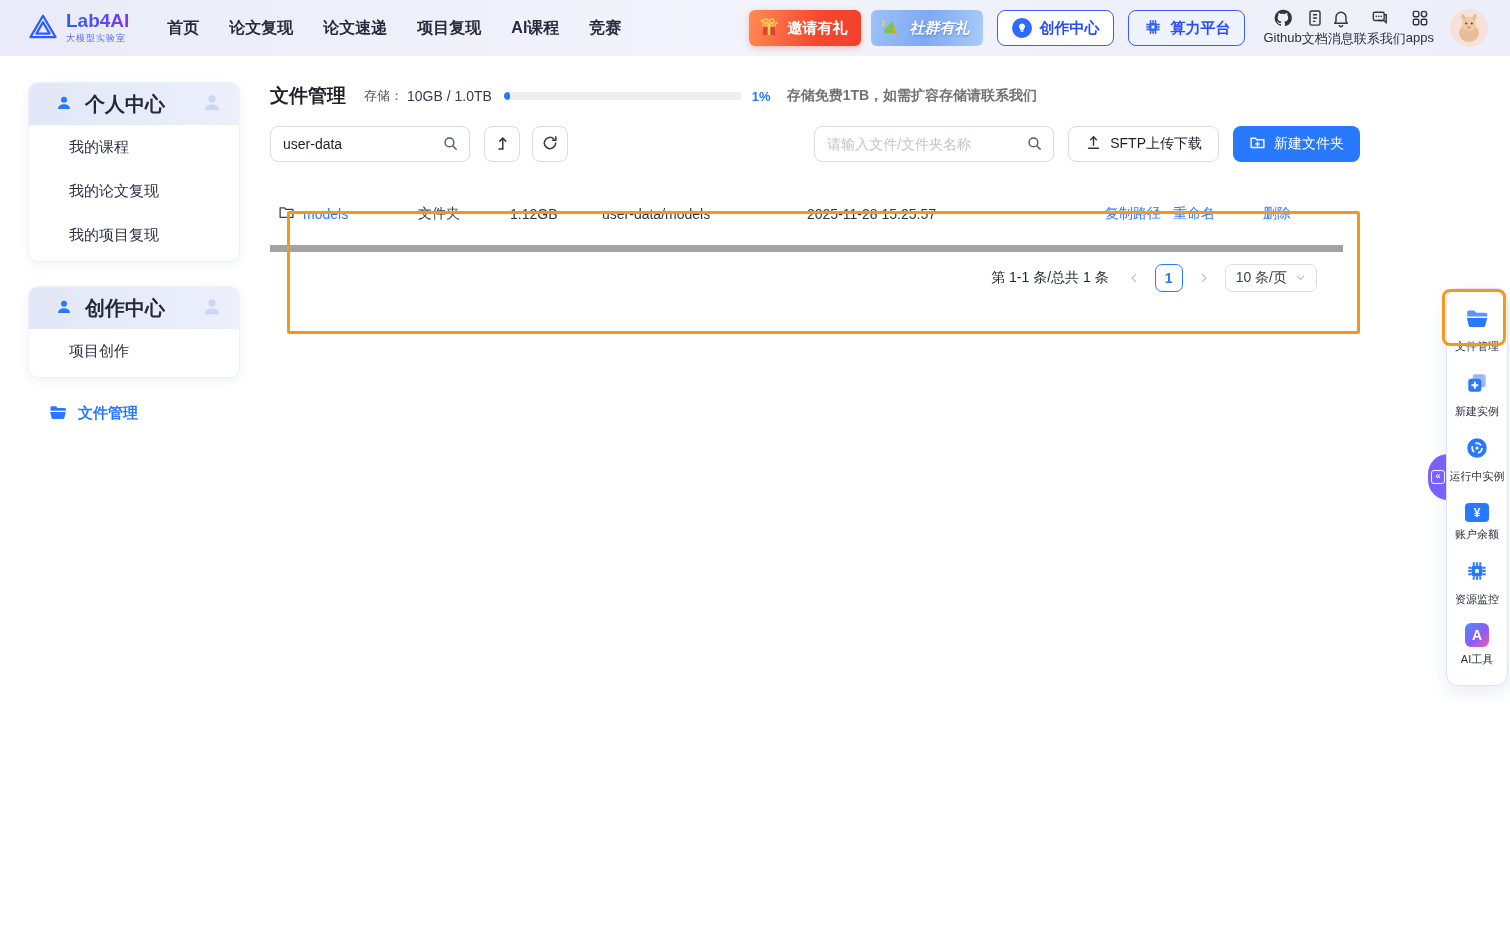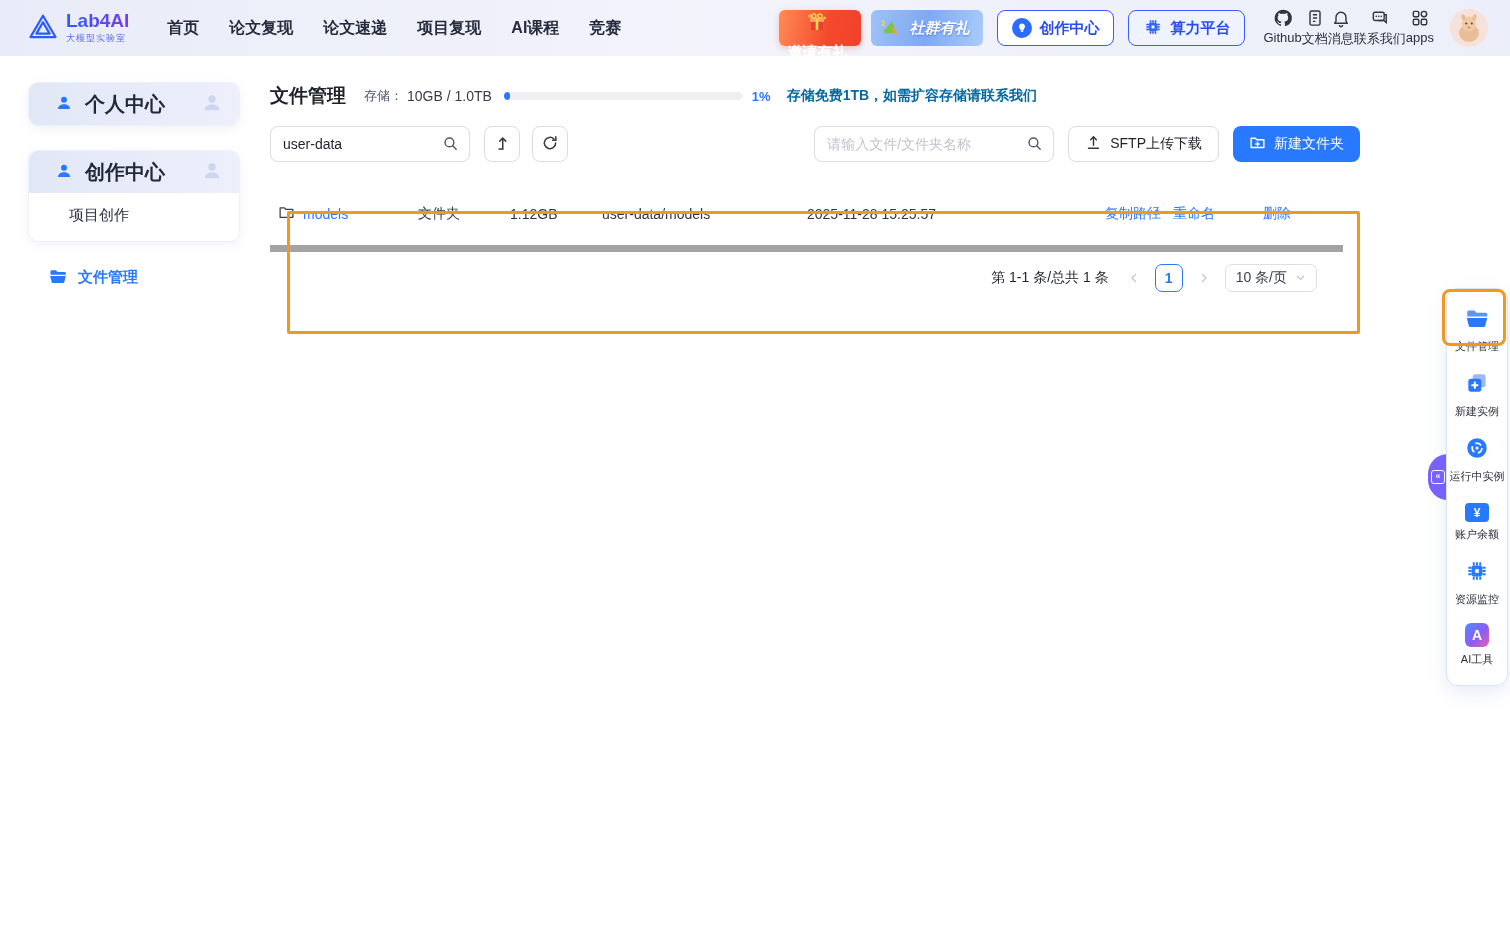--- a/index.html
+++ b/index.html
@@ -21,21 +21,21 @@
   .logo-text .t1 { font-size:19px; font-weight:bold; background:linear-gradient(90deg,#2b5bff,#7b3bf0); -webkit-background-clip:text; background-clip:text; color:transparent; line-height:19px; }
   .logo-text .t2 { font-size:9px; color:#5b6bf0; letter-spacing:1px; margin-top:2px; }
   .nav { display:flex; gap:30px; margin-left:38px; }
   .nav-item { font-size:16px; font-weight:bold; color:#262b3d; cursor:pointer; white-space:nowrap; }
   .topbar-spacer { flex:1; }
   .promo-btn {
     height:36px; border-radius:6px; display:flex; align-items:center; gap:6px;
     padding:0 14px 0 8px; color:#fff; font-weight:bold; font-size:15px;
     cursor:pointer; white-space:nowrap; margin-left:10px; border:none;
   }
-  .promo-invite { background:linear-gradient(100deg,#ff8b55 0%,#f4492e 60%,#f2402b 100%); box-shadow:0 2px 6px rgba(244,73,46,.3);flex-direction:column; }
+  .promo-invite { background:linear-gradient(100deg,#ff8b55 0%,#f4492e 60%,#f2402b 100%); box-shadow:0 2px 6px rgba(244,73,46,.3); }
   .promo-community { background:linear-gradient(100deg,#9cc2f8 0%,#7fa9f2 50%,#a9ccfa 100%); font-style:italic; text-shadow:0 1px 2px rgba(40,90,200,.55); }
   .outline-btn {
     height:36px; border-radius:8px; border:1px solid #3b5bff; background:#fff;
     display:flex; align-items:center; gap:7px; padding:0 14px; margin-left:14px;
     color:#2b4df0; font-size:15px; font-weight:bold; cursor:pointer; white-space:nowrap;
   }
   .outline-btn.tinted { background:#eef3ff; }
   .bulb-circle { width:20px; height:20px; border-radius:50%; background:#2b6bff; display:flex; align-items:center; justify-content:center; }
   .utils { display:flex; align-items:flex-start; margin-left:18px; }
   .util-item { display:flex; flex-direction:column; align-items:center; gap:2px; color:#2a2f3d; cursor:pointer; }
@@ -58,21 +58,21 @@
 
   
   .main { position:absolute; left:270px; top:82px; width:1090px; }
   .title-row { display:flex; align-items:center; height:24px; margin-top:2px; }
   .page-title { font-size:19px; font-weight:bold; color:#1d2129; }
   .storage-label { margin-left:18px; font-size:13px; color:#4e5969; }
   .storage-value { margin-left:4px; font-size:14px; color:#363c48; }
   .progress-track { margin-left:12px; width:238px; height:8px; border-radius:4px; background:#edeff3; position:relative; overflow:hidden; }
   .progress-fill { position:absolute; left:0; top:0; height:8px; width:6px; border-radius:4px; background:#2979ff; }
   .storage-percent { margin-left:10px; font-size:13px; color:#2979ff; font-weight:bold; }
-  .storage-notice { margin-left:16px; font-size:14px; color:#0369a1; font-weight:bold; }
+  .storage-notice { margin-left:16px; font-size:14px; color:#737373; font-weight:bold; }
 
   .toolbar { display:flex; align-items:center; margin-top:18px; height:36px; }
   .input-box { position:relative; height:36px; }
   .input-box input {
     width:100%; height:36px; border:1px solid #d9dce3; border-radius:8px;
     padding:0 34px 0 12px; font-size:14px; color:#1d2129; outline:none; background:#fff;
     font-family:"Liberation Sans","DejaVu Sans",sans-serif;
   }
   .input-box input::placeholder { color:#bfc4cd; }
   .input-box .in-icon { position:absolute; right:11px; top:9px; color:#4e5969; }
@@ -288,20 +288,25 @@
               <path d="M4 20c0-4.2 3.8-6.3 8-6.3s8 2.1 8 6.3z"></path>
           </svg>
         </span>
         <span class="side-card-title">个人中心</span>
         <span>
           <svg width="22" height="22" viewBox="0 0 24 24" fill="#ccd6f2">
             <circle cx="12" cy="7.5" r="4"></circle>
               <path d="M4 20c0-4.2 3.8-6.3 8-6.3s8 2.1 8 6.3z"></path>
           </svg>
         </span>
+      </div>
+      <div class="side-card-body">
+        <div class="side-item">我的课程</div>
+        <div class="side-item">我的论文复现</div>
+        <div class="side-item">我的项目复现</div>
       </div>
     </div>
 
     <div class="side-card">
       <div class="side-card-header">
         <span>
           <svg width="18" height="18" viewBox="0 0 24 24" fill="#2979ff">
             <circle cx="12" cy="7.5" r="4"></circle>
               <path d="M4 20c0-4.2 3.8-6.3 8-6.3s8 2.1 8 6.3z"></path>
           </svg>

